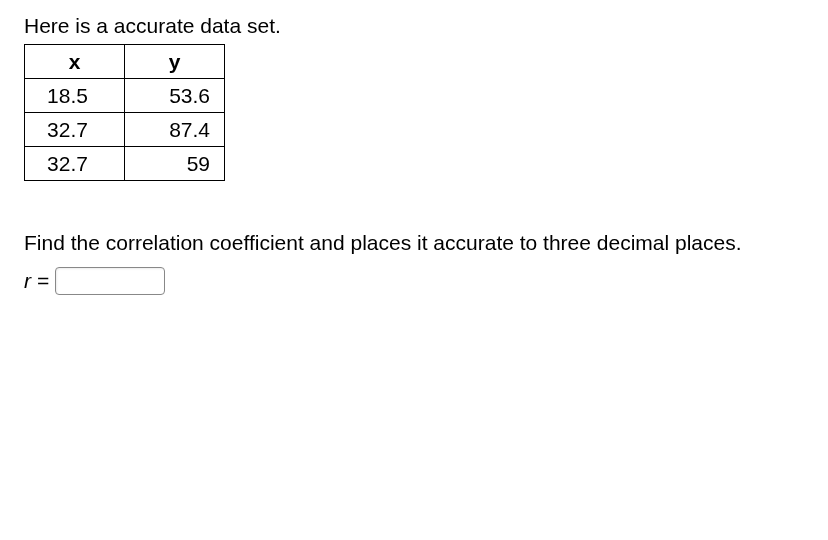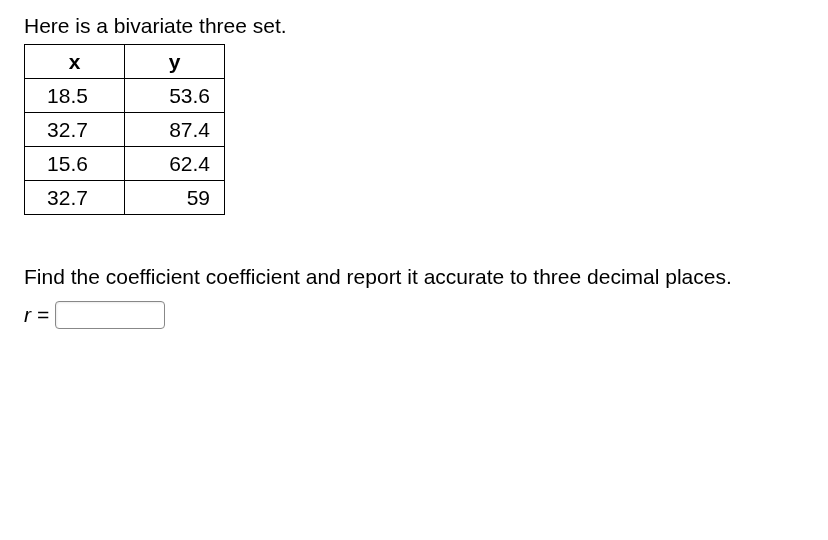--- a/index.html
+++ b/index.html
@@ -59,47 +59,43 @@
       height: 28px;
       width: 110px;
       font-size: 18px;
       padding: 2px 6px;
       box-shadow: inset 1px 1px 2px rgba(0,0,0,0.08);
     }
   </style>
 </head>
 <body>
 
-<div class="intro">Here is a bivariate three set.</div>
+<div class="intro">Here is a accurate data set.</div>
 
 <table>
   <thead>
     <tr>
       <th>x</th>
       <th>y</th>
     </tr>
   </thead>
   <tbody>
     <tr>
       <td class="xcol">18.5</td>
       <td>53.6</td>
     </tr>
     <tr>
       <td class="xcol">32.7</td>
       <td>87.4</td>
     </tr>
     <tr>
-      <td class="xcol">15.6</td>
-      <td>62.4</td>
-    </tr>
-    <tr>
       <td class="xcol">32.7</td>
       <td>59</td>
     </tr>
   </tbody>
 </table>
 
-<div class="prompt">Find the coefficient coefficient and report it accurate to three decimal places.</div>
+<div class="prompt">Find the correlation coefficient and places it accurate to three decimal places.</div>
 
 <div class="answer-line">
   <span class="answer-label">r =</span>
   <input type="text" class="answer-box" value="" style="">
 </div>
 
 </body></html>

